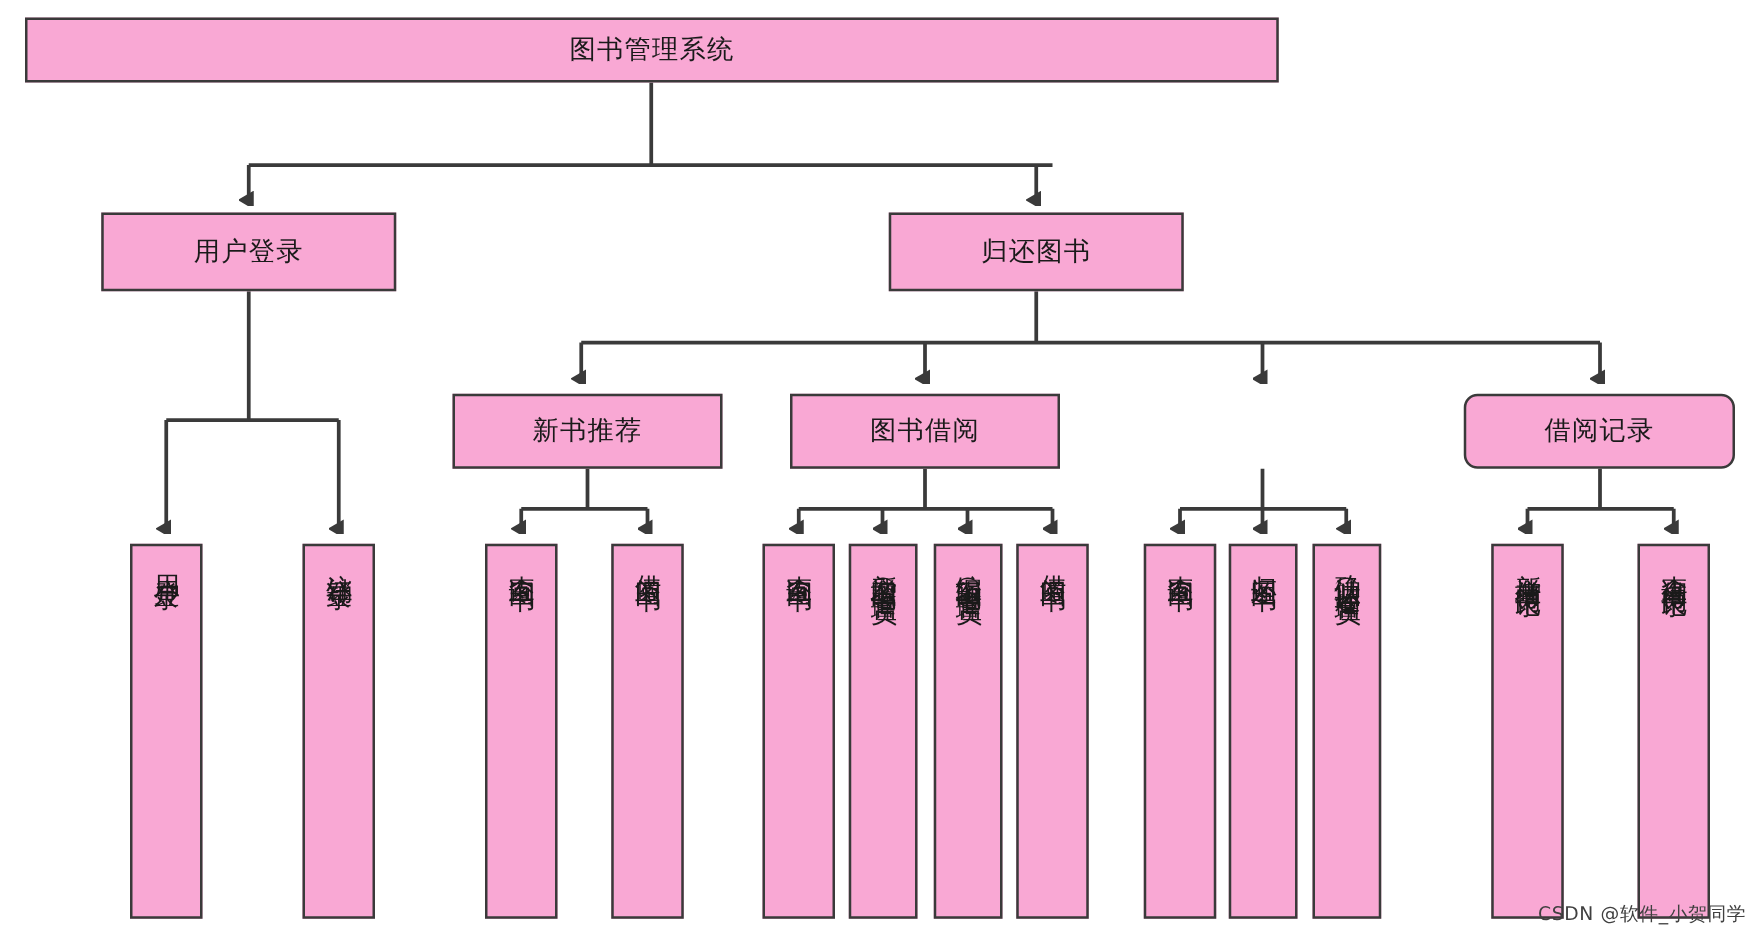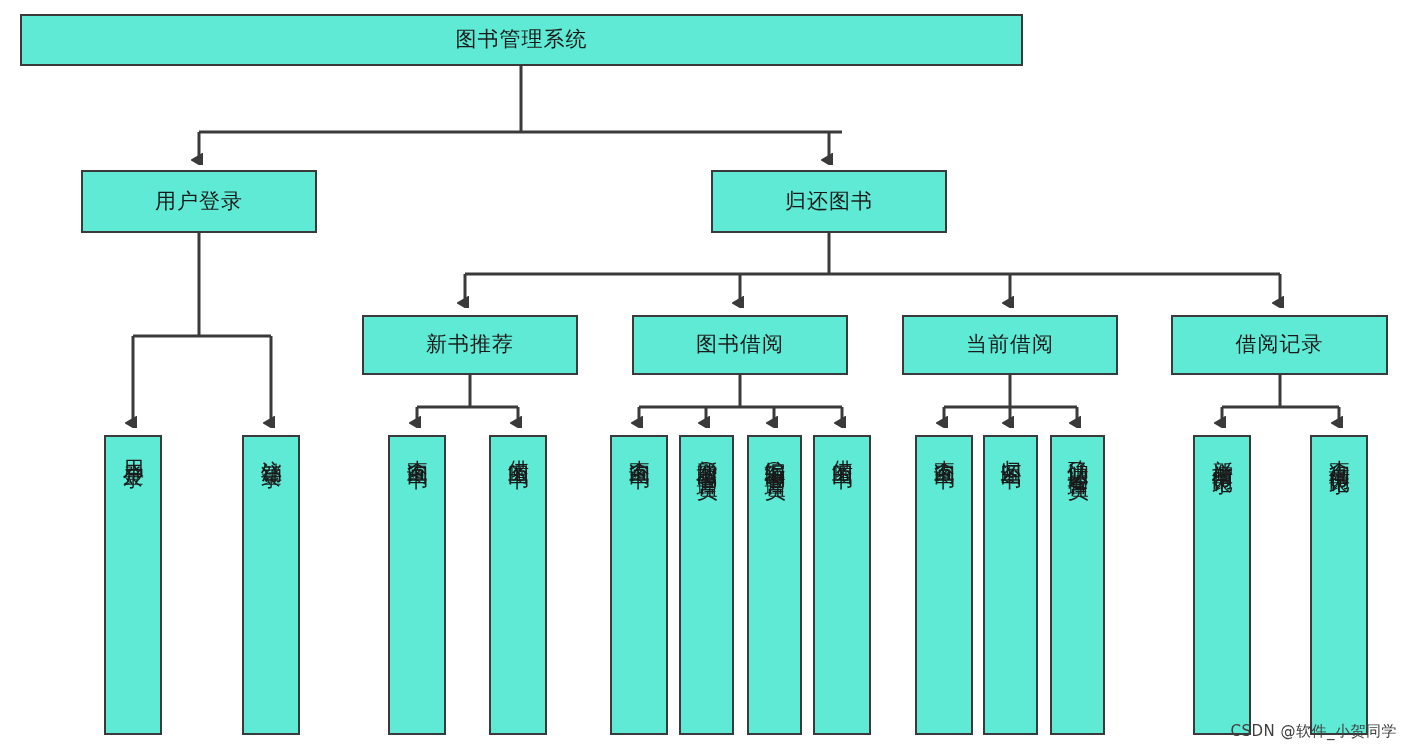--- a/index.html
+++ b/index.html
@@ -9,21 +9,21 @@
     background:#ffffff;
     font-family:"DejaVu Sans","Liberation Sans",sans-serif;
     overflow:hidden;
   }
   #canvas{position:relative;width:1405px;height:747px;}
   svg.links{position:absolute;left:0;top:0;width:1405px;height:747px;pointer-events:none;}
 
   .node{
     position:absolute;
     box-sizing:border-box;
-    background:#5eead4;
+    background:#f9a8d4;
     border:2.5px solid #3a3a3a;
     display:flex;
     align-items:center;
     justify-content:center;
     color:#1a1a1a;
   }
   .node .lbl{
     display:block;
     text-align:center;
     line-height:1.12;
@@ -119,24 +119,21 @@
   <div class="node hnode" style="left:711px;top:170px;width:236px;height:63px;">
     <span class="lbl">归还图书</span>
   </div>
 
   <div class="node hnode" style="left:362px;top:315px;width:216px;height:60px;">
     <span class="lbl">新书推荐</span>
   </div>
   <div class="node hnode" style="left:632px;top:315px;width:216px;height:60px;">
     <span class="lbl">图书借阅</span>
   </div>
-  <div class="node hnode" style="left:902px;top:315px;width:216px;height:60px;">
-    <span class="lbl">当前借阅</span>
-  </div>
-  <div class="node hnode" style="left:1171px;top:315px;width:217px;height:60px;">
+  <div class="node hnode" style="left:1171px;top:315px;width:217px;height:60px;border-radius:11px;">
     <span class="lbl">借阅记录</span>
   </div>
 
   <div class="node vnode" style="left:104px;top:435px;width:58px;height:300px;">
     <span class="lbl">用户登录</span>
   </div>
   <div class="node vnode" style="left:242px;top:435px;width:58px;height:300px;">
     <span class="lbl">注销登录</span>
   </div>
 

